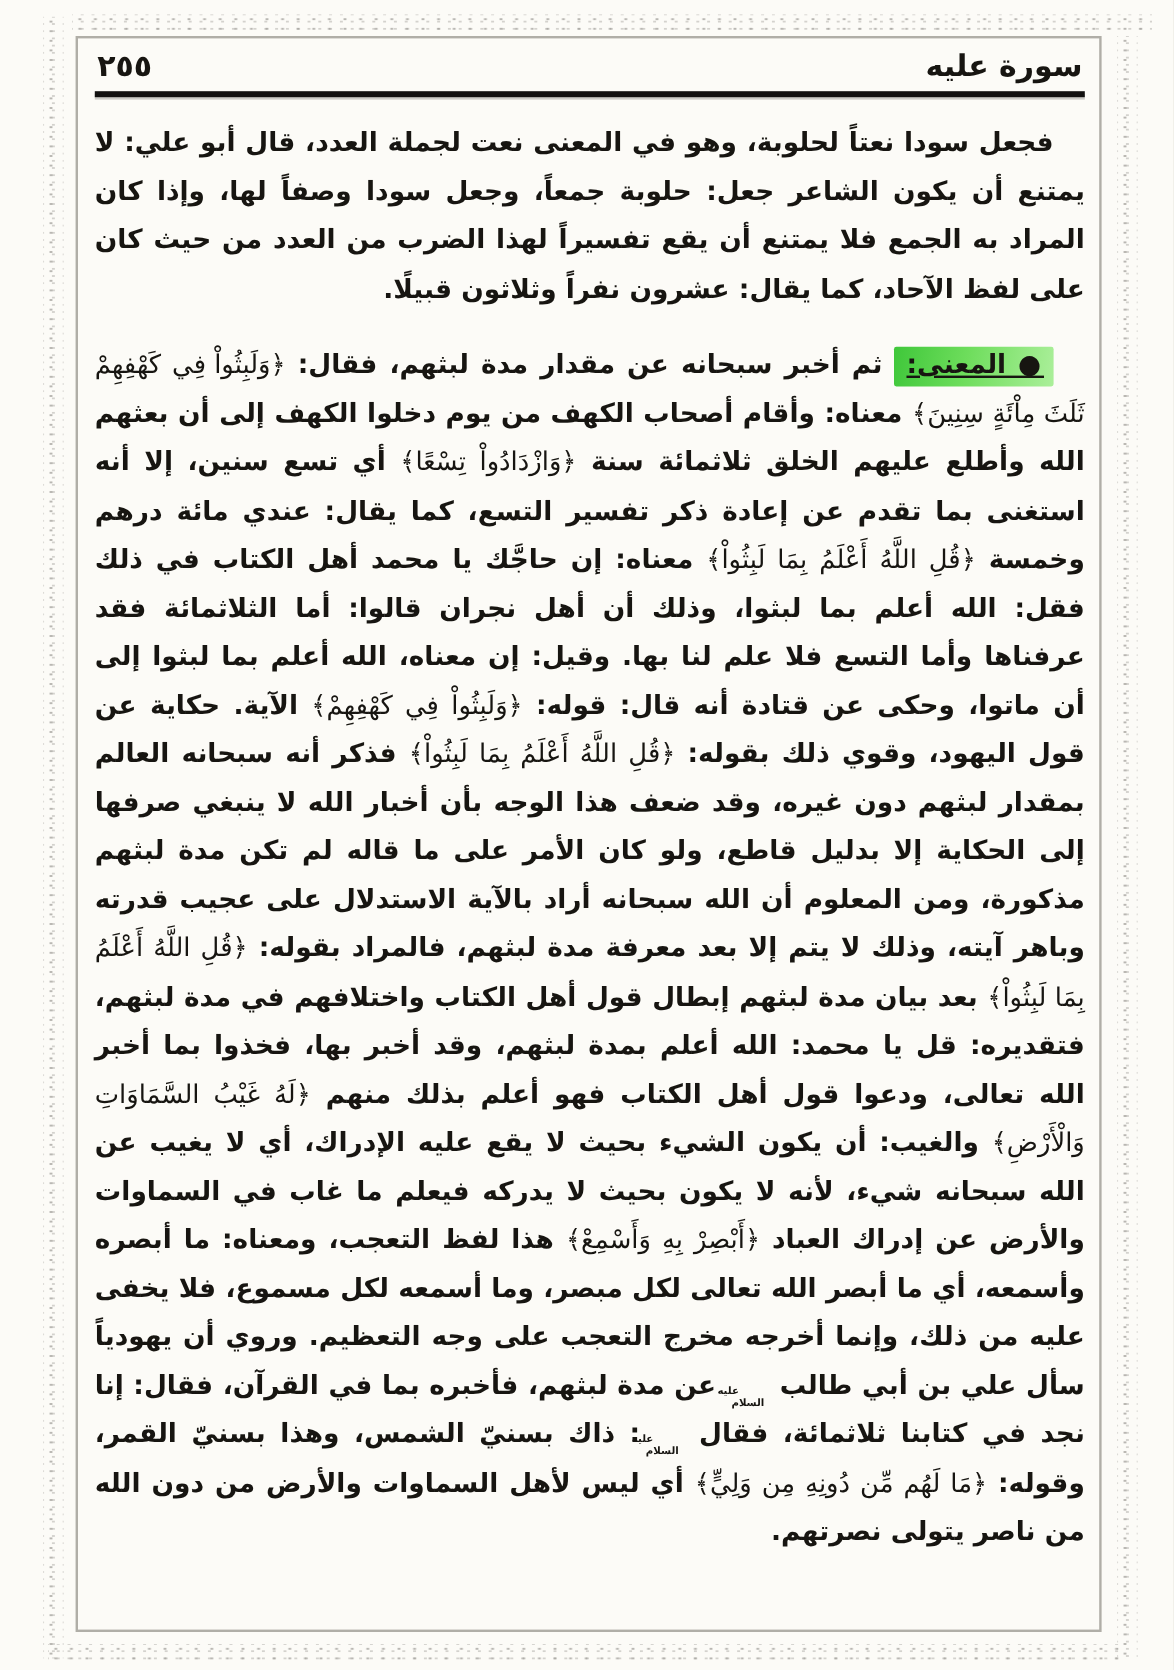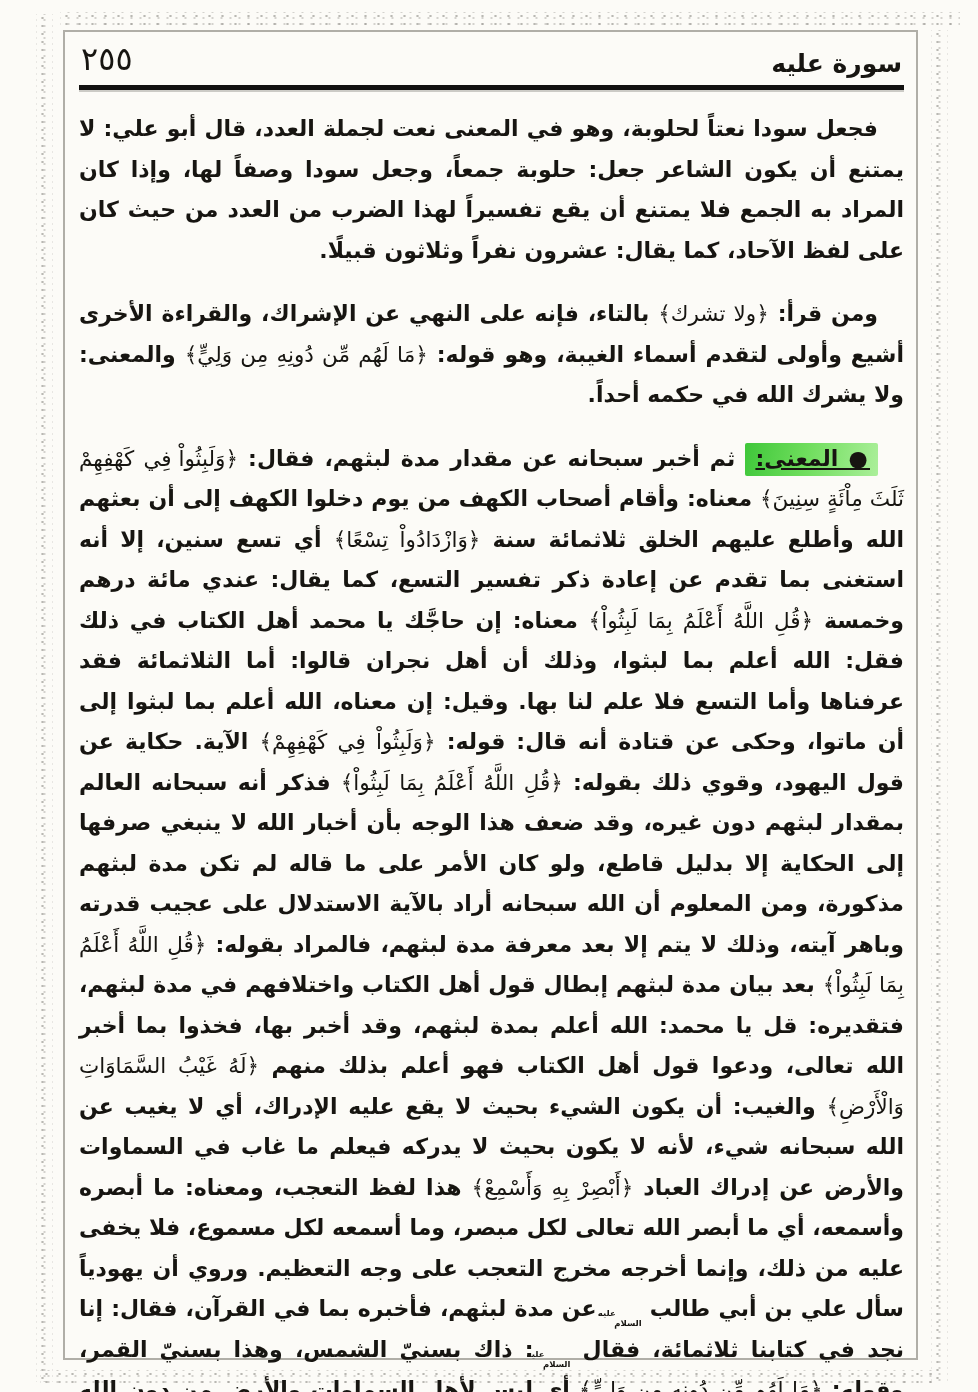--- a/index.html
+++ b/index.html
@@ -42,22 +42,22 @@
     justify-content:space-between;
     align-items:flex-end;
     padding:0 2px;
   }
   .title{
     font-size:25px;
     font-weight:bold;
     letter-spacing:0;
   }
   .pagenum{
-    font-size:32px;
-    font-weight:normal;
+    font-size:25px;
+    font-weight:bold;
   }
   .rule{
     height:5px;
     background:#121110;
     margin-top:7px;
     box-shadow:0 2px 0 rgba(60,58,52,.25);
   }
   .body{
     margin-top:19px;
     font-size:22px;
@@ -79,20 +79,21 @@
     border-radius:2px;
     box-decoration-break:clone;
     text-decoration:underline;
     -webkit-box-decoration-break:clone;
   }
   .seg-honorific{
     display:inline-block;
     width:37px;
     font-size:8.5px;
     line-height:1.12;
+    text-align:center;
     vertical-align:-10px;
     font-weight:bold;
     white-space:normal;
   }
 </style>
 </head>
 <body>
 
 <div class="page">
 
@@ -105,18 +106,17 @@
 
   <div class="content">
     <div class="header">
       <div class="title">سورة عليه</div>
       <div class="pagenum">٢٥٥</div>
     </div>
     <div class="rule"></div>
 
     <div class="body">
         <p class="para indent"><span class="seg-text">فجعل سودا نعتاً لحلوبة، وهو في المعنى نعت لجملة العدد، قال أبو علي: لا يمتنع أن يكون الشاعر جعل: حلوبة جمعاً، وجعل سودا وصفاً لها، وإذا كان المراد به الجمع فلا يمتنع أن يقع تفسيراً لهذا الضرب من العدد من حيث كان على لفظ الآحاد، كما يقال: عشرون نفراً وثلاثون قبيلًا.</span></p>
-        <p class="para indent"><span class="seg-text">ومن قرأ: </span><span class="seg-quran">﴿ولا تشرك﴾</span><span class="seg-text"> بالتاء، فإنه على النهي عن الإشراك، والقراءة الأخرى أشيع وأولى لتقدم أسماء الغيبة، وهو قوله: </span><span class="seg-quran">﴿مَا لَهُم مِّن دُونِهِ مِن وَلِيٍّ﴾</span><span class="seg-text"> والمعنى: ولا يشرك الله في حكمه أحداً.</span></p>
         <p class="para indent"><span class="seg-highlight" style="background: linear-gradient(100deg, rgb(63, 199, 58) 0%, rgb(110, 221, 92) 45%, rgb(171, 239, 154) 100%);">● المعنى:</span><span class="seg-text"> ثم أخبر سبحانه عن مقدار مدة لبثهم، فقال: </span><span class="seg-quran">﴿وَلَبِثُواْ فِي كَهْفِهِمْ ثَلَثَ مِاْئَةٍ سِنِينَ﴾</span><span class="seg-text"> معناه: وأقام أصحاب الكهف من يوم دخلوا الكهف إلى أن بعثهم الله وأطلع عليهم الخلق ثلاثمائة سنة </span><span class="seg-quran">﴿وَازْدَادُواْ تِسْعًا﴾</span><span class="seg-text"> أي تسع سنين، إلا أنه استغنى بما تقدم عن إعادة ذكر تفسير التسع، كما يقال: عندي مائة درهم وخمسة </span><span class="seg-quran">﴿قُلِ اللَّهُ أَعْلَمُ بِمَا لَبِثُواْ﴾</span><span class="seg-text"> معناه: إن حاجَّك يا محمد أهل الكتاب في ذلك فقل: الله أعلم بما لبثوا، وذلك أن أهل نجران قالوا: أما الثلاثمائة فقد عرفناها وأما التسع فلا علم لنا بها. وقيل: إن معناه، الله أعلم بما لبثوا إلى أن ماتوا، وحكى عن قتادة أنه قال: قوله: </span><span class="seg-quran">﴿وَلَبِثُواْ فِي كَهْفِهِمْ﴾</span><span class="seg-text"> الآية. حكاية عن قول اليهود، وقوي ذلك بقوله: </span><span class="seg-quran">﴿قُلِ اللَّهُ أَعْلَمُ بِمَا لَبِثُواْ﴾</span><span class="seg-text"> فذكر أنه سبحانه العالم بمقدار لبثهم دون غيره، وقد ضعف هذا الوجه بأن أخبار الله لا ينبغي صرفها إلى الحكاية إلا بدليل قاطع، ولو كان الأمر على ما قاله لم تكن مدة لبثهم مذكورة، ومن المعلوم أن الله سبحانه أراد بالآية الاستدلال على عجيب قدرته وباهر آيته، وذلك لا يتم إلا بعد معرفة مدة لبثهم، فالمراد بقوله: </span><span class="seg-quran">﴿قُلِ اللَّهُ أَعْلَمُ بِمَا لَبِثُواْ﴾</span><span class="seg-text"> بعد بيان مدة لبثهم إبطال قول أهل الكتاب واختلافهم في مدة لبثهم، فتقديره: قل يا محمد: الله أعلم بمدة لبثهم، وقد أخبر بها، فخذوا بما أخبر الله تعالى، ودعوا قول أهل الكتاب فهو أعلم بذلك منهم </span><span class="seg-quran">﴿لَهُ غَيْبُ السَّمَاوَاتِ وَالْأَرْضِ﴾</span><span class="seg-text"> والغيب: أن يكون الشيء بحيث لا يقع عليه الإدراك، أي لا يغيب عن الله سبحانه شيء، لأنه لا يكون بحيث لا يدركه فيعلم ما غاب في السماوات والأرض عن إدراك العباد </span><span class="seg-quran">﴿أَبْصِرْ بِهِ وَأَسْمِعْ﴾</span><span class="seg-text"> هذا لفظ التعجب، ومعناه: ما أبصره وأسمعه، أي ما أبصر الله تعالى لكل مبصر، وما أسمعه لكل مسموع، فلا يخفى عليه من ذلك، وإنما أخرجه مخرج التعجب على وجه التعظيم. وروي أن يهودياً سأل علي بن أبي طالب </span><span class="seg-honorific">عليه السلام</span><span class="seg-text"> عن مدة لبثهم، فأخبره بما في القرآن، فقال: إنا نجد في كتابنا ثلاثمائة، فقال </span><span class="seg-honorific">عليه السلام</span><span class="seg-text">: ذاك بسنيّ الشمس، وهذا بسنيّ القمر، وقوله: </span><span class="seg-quran">﴿مَا لَهُم مِّن دُونِهِ مِن وَلِيٍّ﴾</span><span class="seg-text"> أي ليس لأهل السماوات والأرض من دون الله من ناصر يتولى نصرتهم. </span></p>
       </div>
   </div>
 
 </div>
 
 </body></html>

